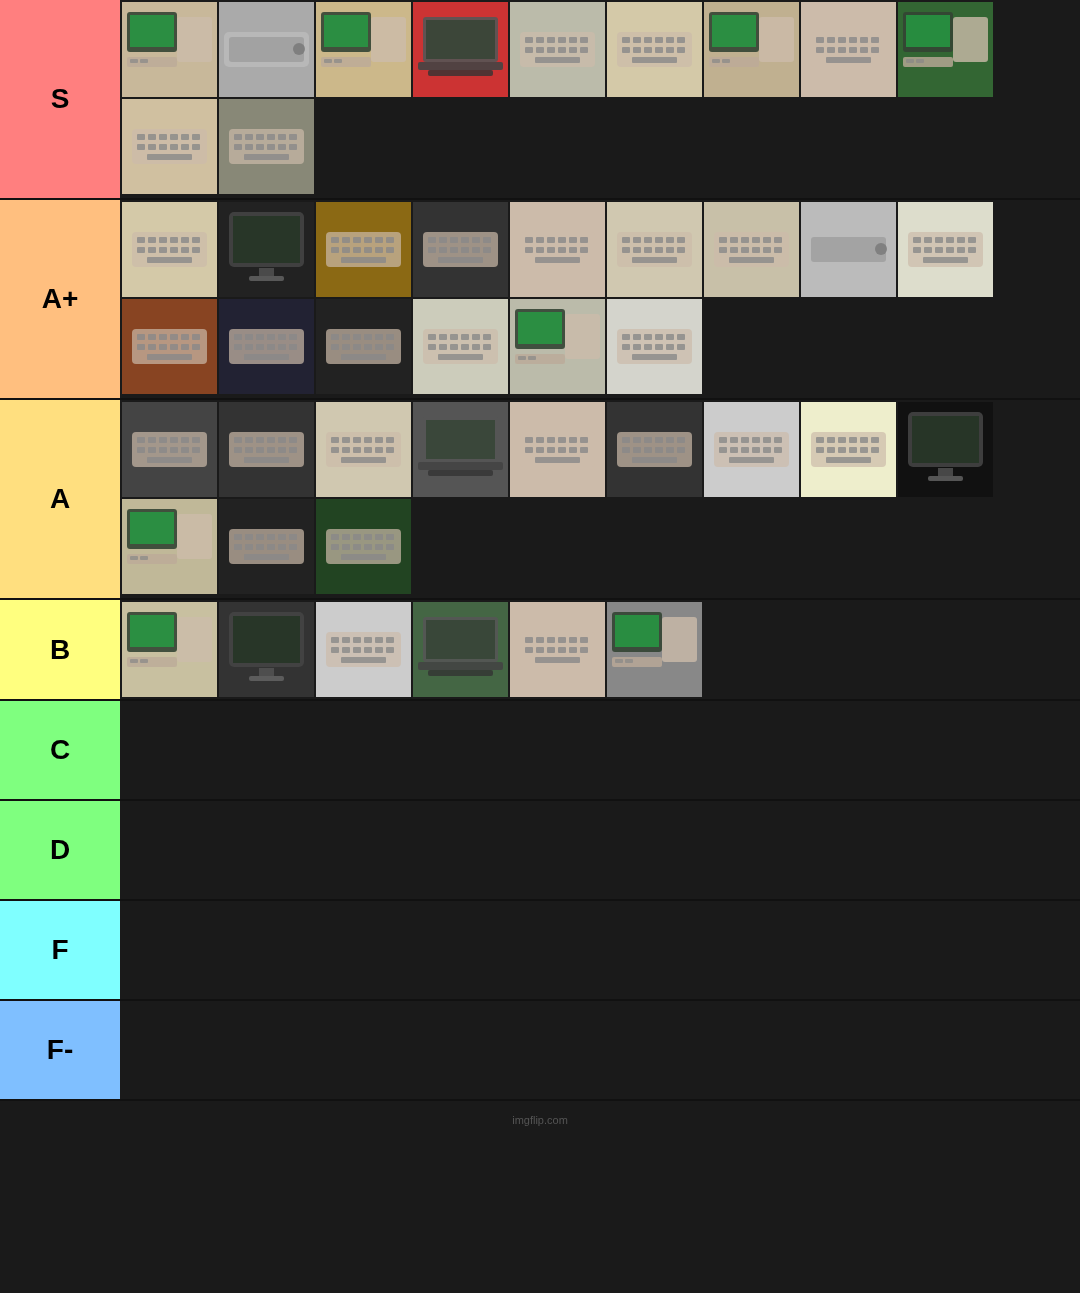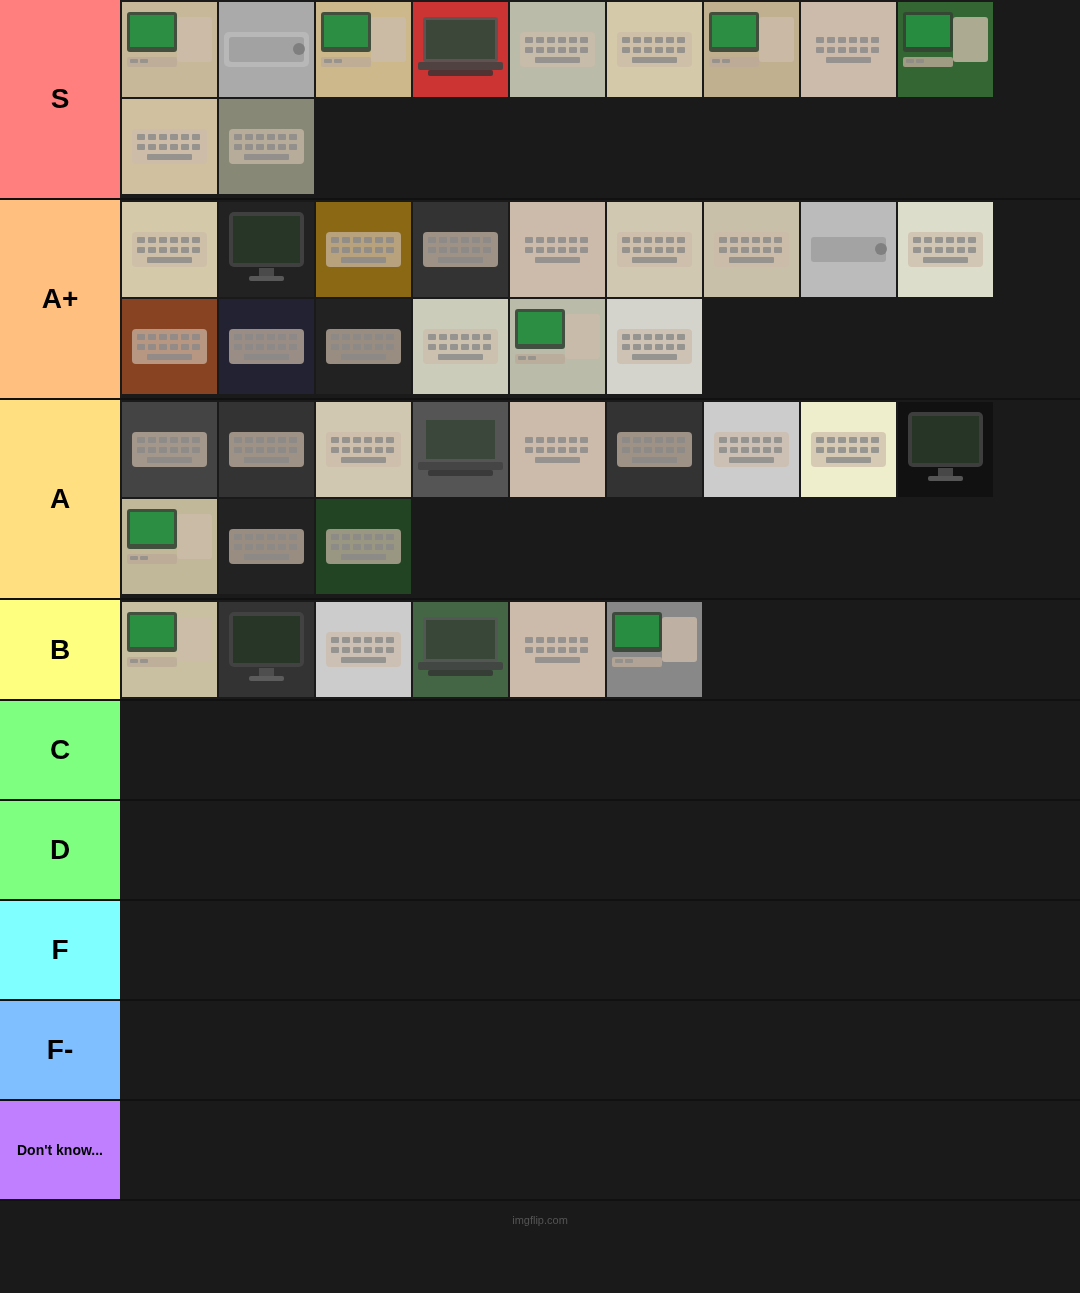--- a/index.html
+++ b/index.html
@@ -690,18 +690,14 @@
       <div class="tier-content"></div>
     </div>
     <div class="tier-row" style="min-height: 100px;">
       <div class="tier-label" style="background-color: rgb(127, 255, 255); font-size: 28px;">F</div>
       <div class="tier-content"></div>
     </div>
     <div class="tier-row" style="min-height: 100px;">
       <div class="tier-label" style="background-color: rgb(127, 191, 255); font-size: 28px;">F-</div>
       <div class="tier-content"></div>
     </div>
-    <div class="tier-row" style="min-height: 100px;">
-      <div class="tier-label" style="background-color: rgb(191, 127, 255); font-size: 14px;">Don't know...</div>
-      <div class="tier-content"></div>
-    </div>
   </div>
 <div class="watermark">imgflip.com</div>
 
 </body></html>

